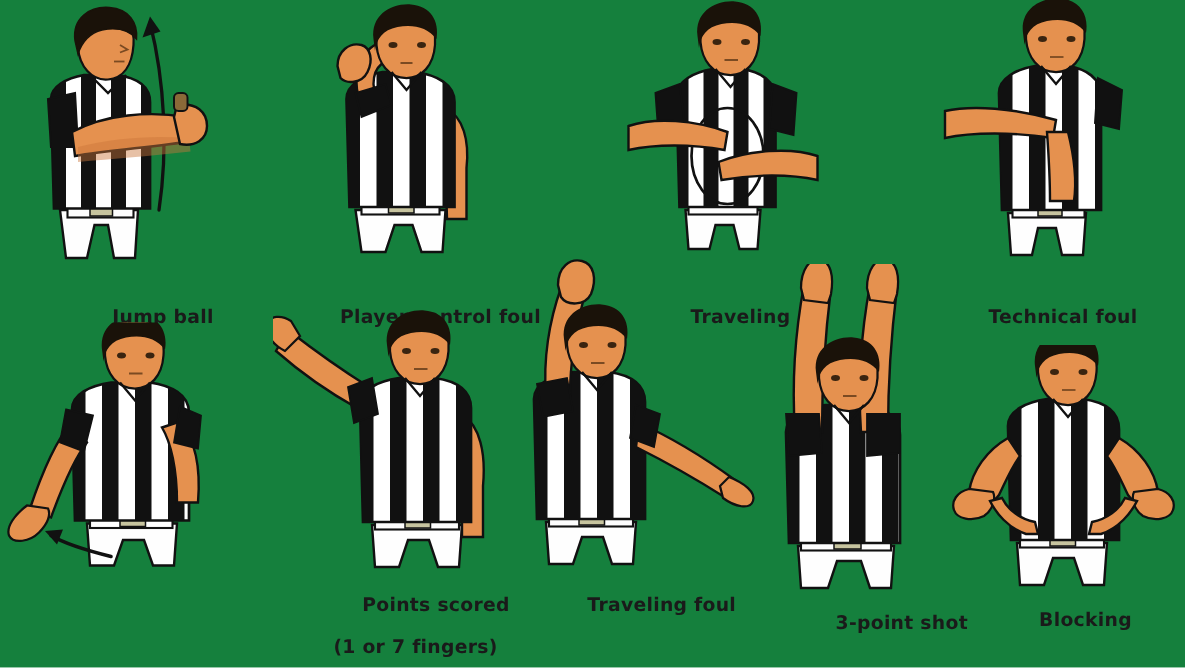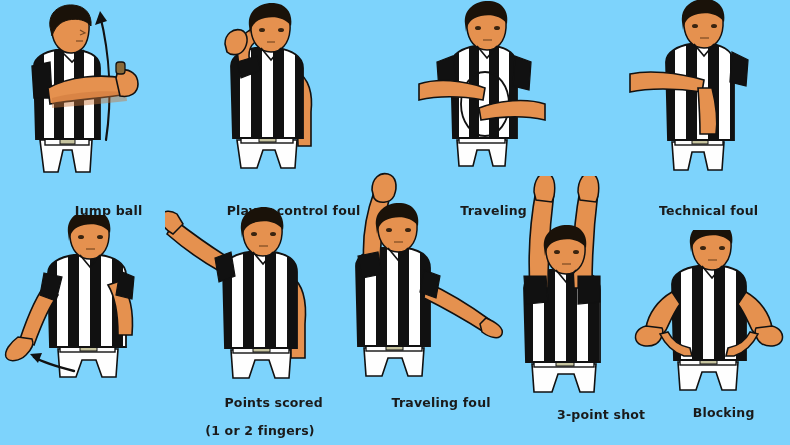--- a/index.html
+++ b/index.html
@@ -4,21 +4,21 @@
 <style>
   html, body {
     margin: 0;
     padding: 0;
     background: #ffffff;
   }
   #chart {
     position: relative;
     width: 790px;
     height: 445px;
-    background: #7dd3fc;
+    background: #15803d;
     overflow: hidden;
     font-family: "DejaVu Sans", sans-serif;
   }
   .cell {
     position: absolute;
   }
   .fig {
     position: absolute;
     left: 0;
     top: 0;
@@ -276,21 +276,21 @@
       </g>
       <path d="M80,40 L90,52 L100,40" fill="none" stroke="#111" stroke-width="1.6"></path>
 
       <g>
         <path d="M74,156 C58,152 44,148 34,142" fill="none" stroke="#111" stroke-width="2.4" stroke-linecap="round"></path>
         <polygon points="30,139 42,138 38,148" fill="#111"></polygon>
       </g>
     </svg>
   </div>
 
-  <div class="cell" style="left:165px; top:200px; width:190px; height:245px;">
+  <div class="cell" style="left:182px; top:200px; width:190px; height:245px;">
     <svg class="fig" width="190" height="195" viewBox="0 0 190 195">
       <g stroke="#111" stroke-width="1.6" fill="#fefefe">
         <path d="M66,150 L126,150 L124,178 L110,178 L104,160 L90,160 L84,178 L68,178 Z"></path>
       </g>
       <rect x="68" y="143" width="56" height="10" fill="#fdfdfd" stroke="#111" stroke-width="1.4"></rect>
       <rect x="88" y="144" width="17" height="8" fill="#c7c49f" stroke="#111" stroke-width="1"></rect>
 
       <path d="M126,76 C138,84 142,102 140,124 L140,158 L126,158 L126,118 Z" fill="#e5914f" stroke="#111" stroke-width="1.6"></path>
       <g>
         <path d="M58,70 C58,60 70,54 84,52 L108,52 C122,54 132,60 132,72 L132,148 L60,148 Z" fill="#ffffff" stroke="#111" stroke-width="1.8"></path>
@@ -315,21 +315,21 @@
         <path d="M78,28 C78,16 88,9 100,10 C112,11 118,20 117,34 C116,48 108,56 98,56 C86,56 79,46 78,34 Z" fill="#e5914f" stroke="#111" stroke-width="1.5"></path>
         <path d="M76,30 C74,14 88,6 101,7 C114,8 120,18 118,30 C112,22 102,20 92,22 C82,24 78,30 77,38 Z" fill="#1a1209"></path>
         <ellipse cx="89" cy="34" rx="3" ry="2" fill="#3a2410"></ellipse>
         <ellipse cx="108" cy="34" rx="3" ry="2" fill="#3a2410"></ellipse>
         <path d="M94,46 l9,0" fill="none" stroke="#7a4a22" stroke-width="1.2"></path>
       </g>
       <path d="M88,52 L98,64 L108,52" fill="none" stroke="#111" stroke-width="1.6"></path>
     </svg>
     <div class="label" style="top:182px;">
       <span>Points scored</span>
-      <span class="l2">(1 or 2 fingers)</span>
+      <span class="l2">(1 or 7 fingers)</span>
     </div>
   </div>
 
   <div class="cell" style="left:340px; top:170px; width:175px; height:275px;">
     <svg class="fig" width="175" height="218" viewBox="0 0 175 218">
       <g stroke="#111" stroke-width="1.6" fill="#fefefe">
         <path d="M24,178 L84,178 L82,206 L68,206 L62,188 L48,188 L42,206 L26,206 Z"></path>
       </g>
       <rect x="26" y="171" width="56" height="10" fill="#fdfdfd" stroke="#111" stroke-width="1.4"></rect>
       <rect x="46" y="172" width="17" height="8" fill="#c7c49f" stroke="#111" stroke-width="1"></rect>

